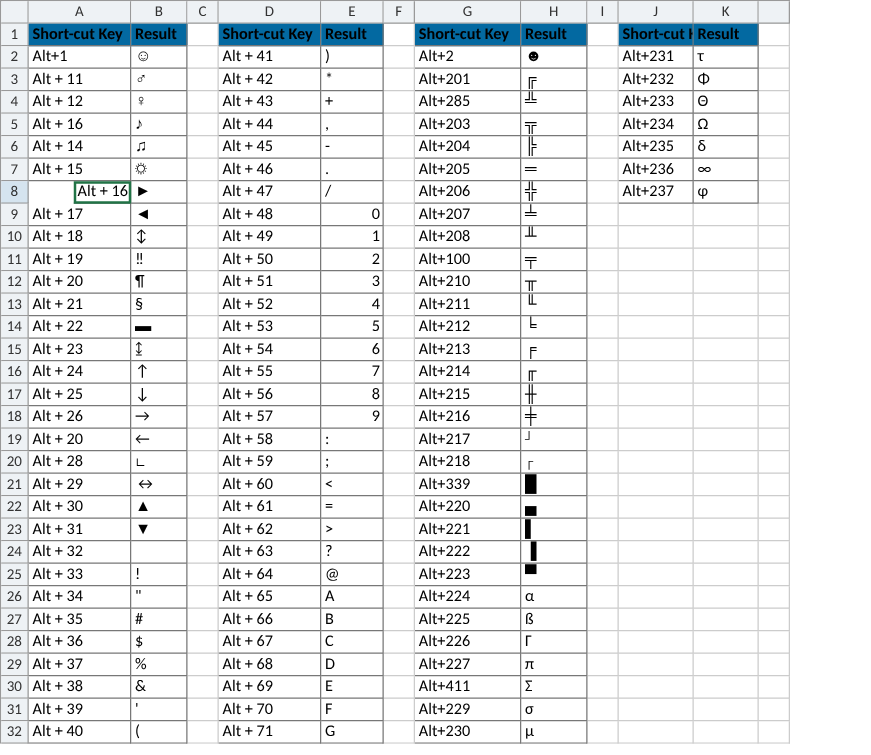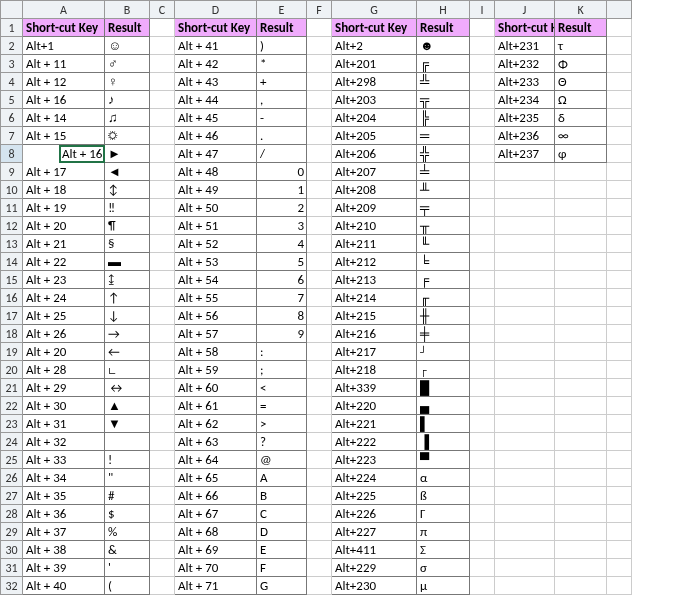--- a/index.html
+++ b/index.html
@@ -33,21 +33,21 @@
     font-size: 12px;
     border-right: 1px solid #999;
     border-bottom: 1px solid #999;
   }
   .corner {
     background: #eef2f5;
     border-right: 1px solid #999;
     border-bottom: 1px solid #999;
   }
   .th {
-    background: #f0abfc;
+    background: #0369a1;
     font-weight: bold;
     border-right: 1px solid #777;
     border-bottom: 1px solid #777;
   }
   .data {
     border-right: 1px solid #777;
     border-bottom: 1px solid #777;
   }
   .sel-cell {
     outline: 2px solid #217346;
@@ -112,21 +112,21 @@
     <div class="cell data">Alt+232</div>
     <div class="cell data">Φ</div>
     <div class="cell "></div>
     <div class="cell rowhdr">4</div>
     <div class="cell data">Alt + 12</div>
     <div class="cell data">♀</div>
     <div class="cell "></div>
     <div class="cell data">Alt + 43</div>
     <div class="cell data">+</div>
     <div class="cell "></div>
-    <div class="cell data">Alt+298</div>
+    <div class="cell data">Alt+285</div>
     <div class="cell data">╩</div>
     <div class="cell "></div>
     <div class="cell data">Alt+233</div>
     <div class="cell data">Θ</div>
     <div class="cell "></div>
     <div class="cell rowhdr">5</div>
     <div class="cell data">Alt + 16</div>
     <div class="cell data">♪</div>
     <div class="cell "></div>
     <div class="cell data">Alt + 44</div>
@@ -203,21 +203,21 @@
     <div class="cell "></div>
     <div class="cell "></div>
     <div class="cell "></div>
     <div class="cell rowhdr">11</div>
     <div class="cell data">Alt + 19</div>
     <div class="cell data">‼</div>
     <div class="cell "></div>
     <div class="cell data">Alt + 50</div>
     <div class="cell data rnum">2</div>
     <div class="cell "></div>
-    <div class="cell data">Alt+209</div>
+    <div class="cell data">Alt+100</div>
     <div class="cell data">╤</div>
     <div class="cell "></div>
     <div class="cell "></div>
     <div class="cell "></div>
     <div class="cell "></div>
     <div class="cell rowhdr">12</div>
     <div class="cell data">Alt + 20</div>
     <div class="cell data">¶</div>
     <div class="cell "></div>
     <div class="cell data">Alt + 51</div>

